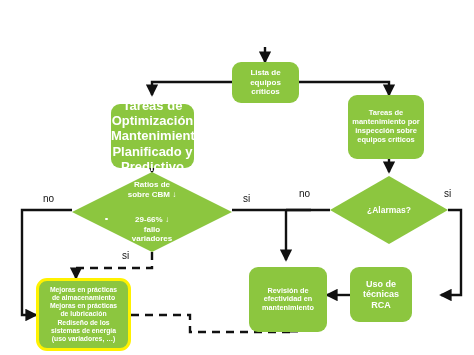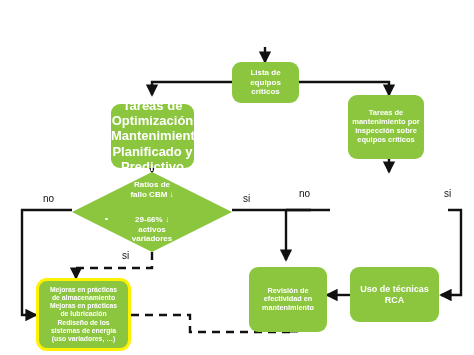--- a/index.html
+++ b/index.html
@@ -149,49 +149,55 @@
   </div>
 
   <div class="node diamond" style="left:72px; top:172px; width:160px; height:80px; font-size:8px;">
     <svg class="shape" viewBox="0 0 160 80" preserveAspectRatio="none">
       <polygon points="80,0 160,40 80,80 0,40" fill="#8CC63F"></polygon>
     </svg>
     <ul class="bullets txt">
       <li>
         <span class="dot"></span>
         <span>Ratios de</span><br>
-        <span>fallo CBM ↓</span>
+        <span>sobre CBM ↓</span>
       </li>
       <li>
         <span class="dot"></span>
         <span>29-66% ↓</span><br>
-        <span>activos</span><br>
+        <span>fallo</span><br>
         <span>variadores</span>
       </li>
     </ul>
   </div>
 
+  <div class="node diamond" style="left:330px; top:176px; width:118px; height:68px; font-size:8.5px;">
+    <svg class="shape" viewBox="0 0 118 68" preserveAspectRatio="none">
+      <polygon points="59,0 118,34 59,68 0,34" fill="#8CC63F"></polygon>
+    </svg>
+    <span class="txt">¿Alarmas?</span>
+  </div>
 
   <div class="node proc highlight" style="left:36px; top:278px; width:95px; height:73px; font-size:6.8px;">
     <span class="txt">
       <span>Mejoras en prácticas</span><br>
       <span>de almacenamiento</span><br>
       <span>Mejoras en prácticas</span><br>
       <span>de lubricación</span><br>
       <span>Rediseño de los</span><br>
       <span>sistemas de energía</span><br>
       <span>(uso variadores, …)</span>
     </span>
   </div>
 
   <div class="node proc" style="left:249px; top:267px; width:78px; height:65px; font-size:7.3px;">
     <span class="txt">Revisión de efectividad en mantenimiento</span>
   </div>
 
-  <div class="node proc" style="left:350px; top:267px; width:89px; height:55px; font-size:9px;">
+  <div class="node proc" style="left:350px; top:267px; width:62px; height:55px; font-size:9px;">
     <span class="txt">Uso de técnicas RCA</span>
   </div>
 
   <div class="edge-label" style="left:43px; top:193px;">no</div>
 
   <div class="edge-label" style="left:243px; top:193px;">si</div>
 
   <div class="edge-label" style="left:122px; top:250px;">si</div>
 
   <div class="edge-label" style="left:299px; top:188px;">no</div>

